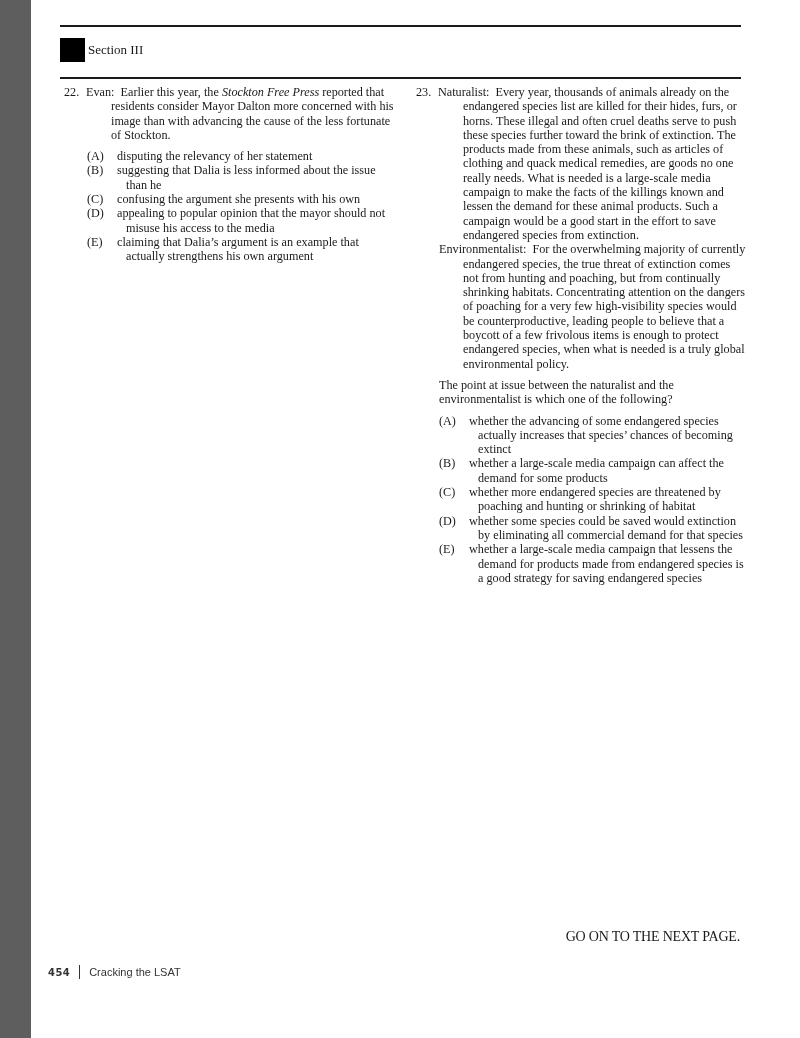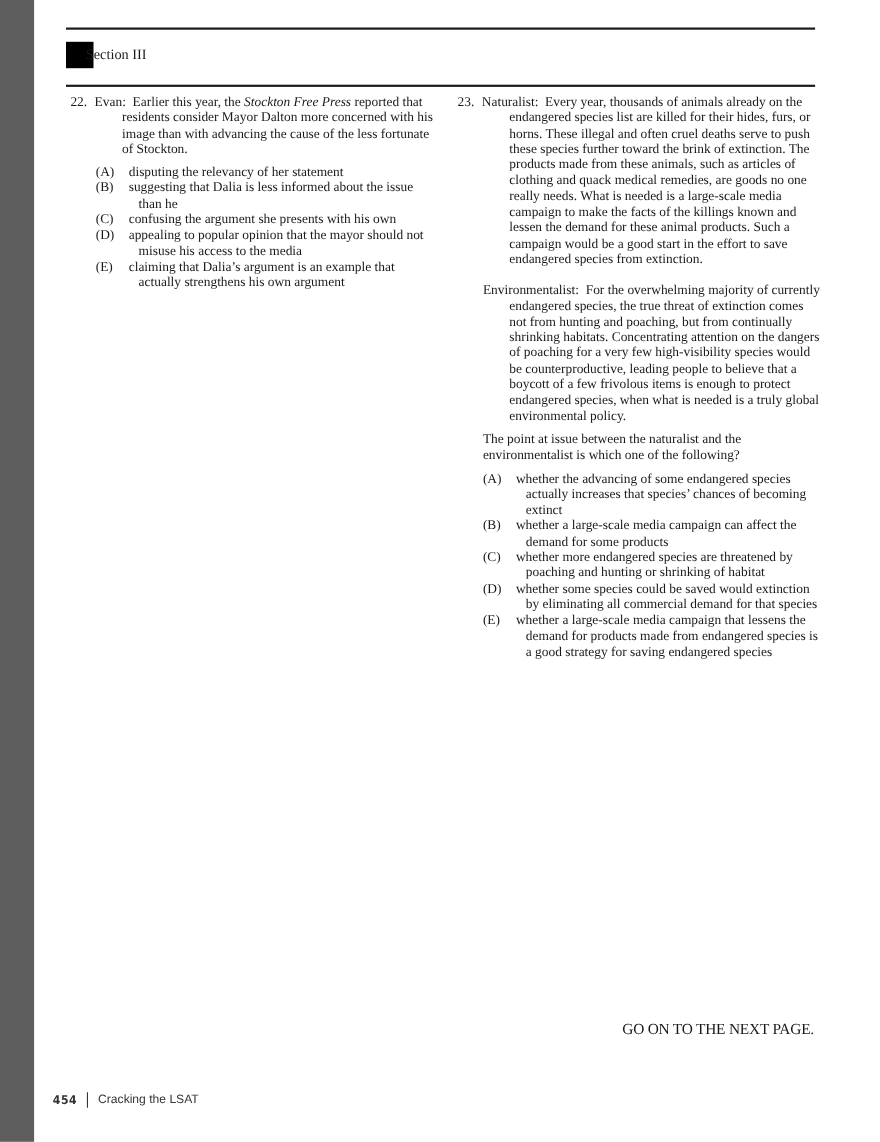--- a/index.html
+++ b/index.html
@@ -7,41 +7,41 @@
     width: 800px; height: 1038px; position: relative; overflow: hidden;
     background: #ffffff;
     font-family: "Liberation Serif", "DejaVu Serif", serif;
     color: #1a1a1a;
   }
   .spine { position: absolute; left: 0; top: 0; width: 31px; height: 1038px; background: #5e5e5e; }
   .rule { position: absolute; left: 60px; width: 681px; height: 2px; background: #1a1a1a; }
   .rule.top { top: 25px; }
   .rule.mid { top: 77px; }
   .section-box { position: absolute; left: 60px; top: 38px; width: 25px; height: 24px; background: #000; }
-  .section-label { position: absolute; left: 78px; top: 42px; font-size: 13px; }
+  .section-label { position: absolute; left: 88px; top: 42px; font-size: 13px; }
 
   .col { position: absolute; top: 85px; font-size: 12.2px; line-height: 14.3px; }
   .col.left { left: 64px; width: 330px; }
   .col.right { left: 416px; width: 330px; }
 
   .q-start { position: relative; padding-left: 47px; text-indent: -47px; }
   .q-start .num { display: inline-block; width: 22px; text-indent: 0; }
   .speech { padding-left: 47px; text-indent: -24px; margin-top: 6px; }
   .right .q-start { padding-left: 47px; }
-  .right .speech { padding-left: 47px; text-indent: -24px; margin-top: 14px; }
+  .right .speech { padding-left: 47px; text-indent: -24px; margin-top: 0; }
   .stem { margin-top: 7px; padding-left: 23px; }
   .choices { margin-top: 7px; padding-left: 23px; }
   .choice { display: flex; }
   .choice .letter { flex: 0 0 30px; }
   .choice .text { flex: 1; padding-left: 9px; text-indent: -9px; }
   .right .choice .letter { flex: 0 0 30px; }
   em { font-style: italic; }
 
   .go-on { position: absolute; right: 60px; top: 929px; font-size: 14px; letter-spacing: -0.2px; }
-  .footer { position: absolute; left: 48px; top: 965px; font-family: "DejaVu Sans Condensed", "DejaVu Sans", sans-serif; font-size: 11px; color: #333; display: flex; align-items: center; margin-top: 28px; }
+  .footer { position: absolute; left: 48px; top: 965px; font-family: "DejaVu Sans Condensed", "DejaVu Sans", sans-serif; font-size: 11px; color: #333; display: flex; align-items: center; }
   .footer .page-num { font-weight: bold; letter-spacing: 0.5px; }
   .footer .sep { display: inline-block; width: 1px; height: 14px; background: #333; margin: 0 9px; }
   .footer .book { font-family: "Liberation Sans Narrow", "Liberation Sans", sans-serif; font-size: 11px; }
 </style>
 </head>
 <body>
 
 <div class="spine"></div>
 <div class="rule top"></div>
 <div class="section-box"></div>

